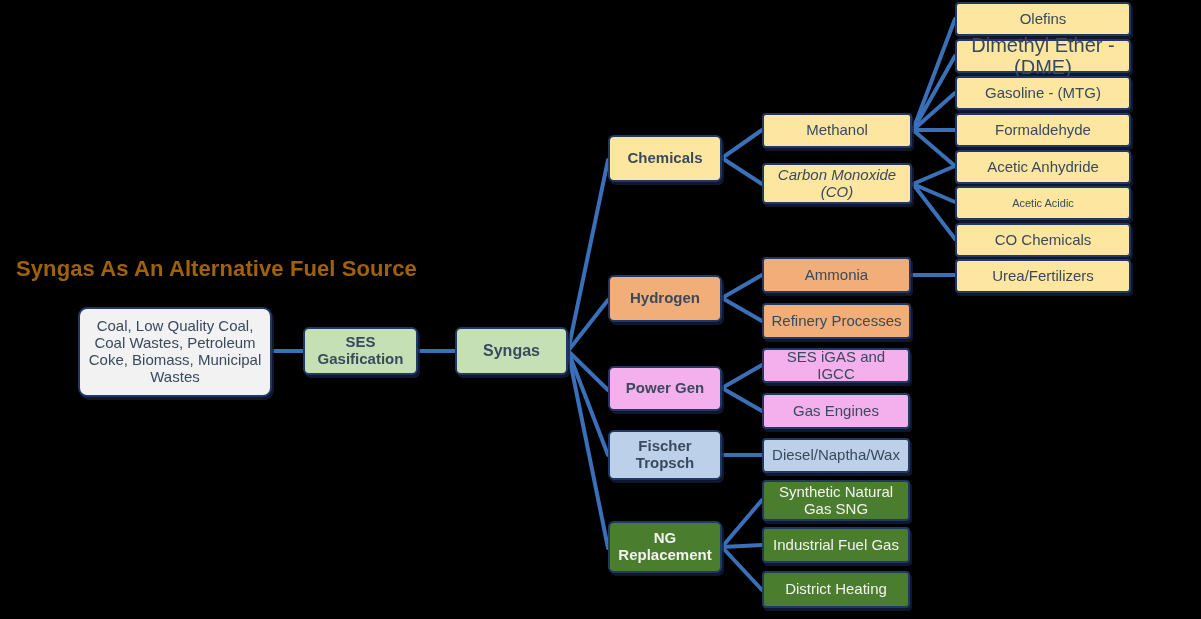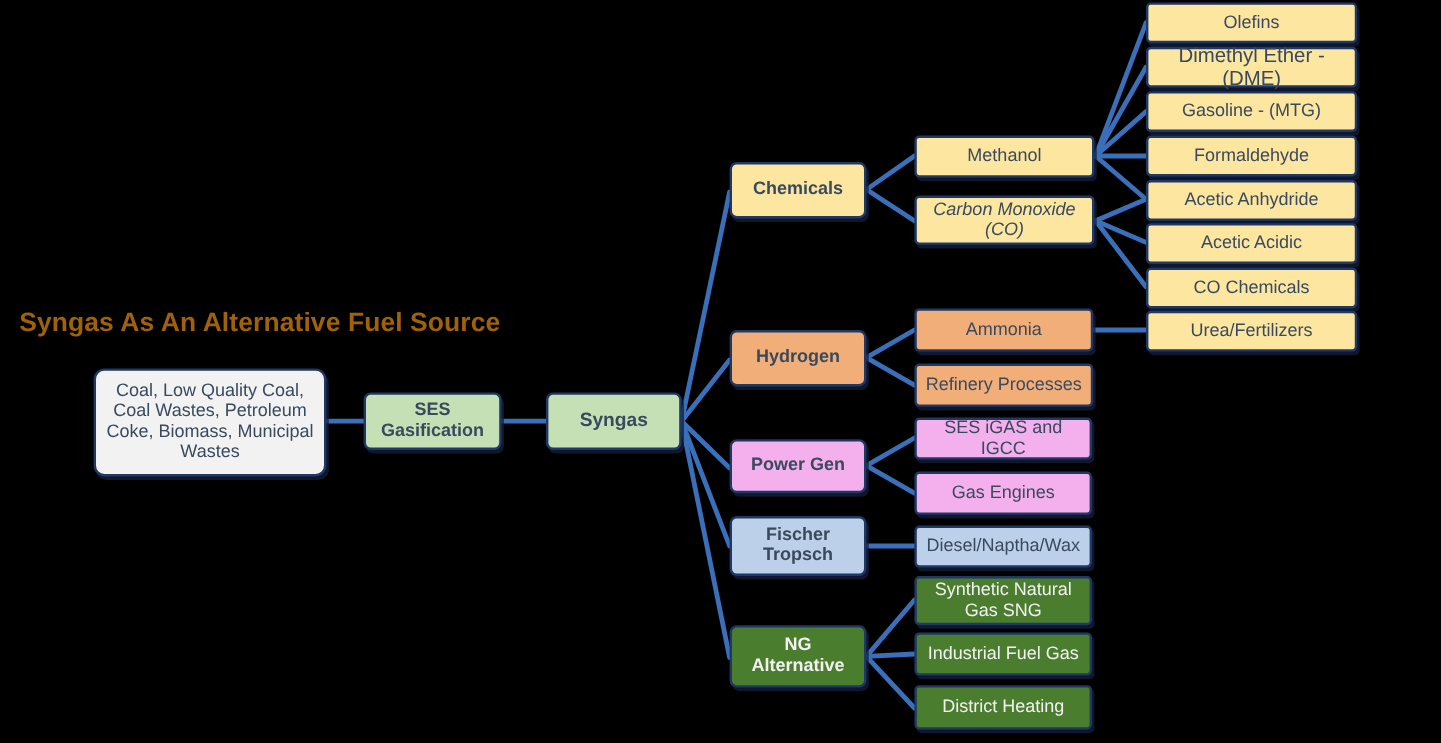--- a/index.html
+++ b/index.html
@@ -88,21 +88,21 @@
 
   <div class="node r5" style="left:608px;top:366px;width:114px;height:45px;background:#F4B0EC;font-size:15px;">
     <span>Power Gen</span>
   </div>
 
   <div class="node r5" style="left:608px;top:430px;width:114px;height:50px;background:#BDD0E9;font-size:15px;">
     <span>Fischer Tropsch</span>
   </div>
 
   <div class="node r5 dark-txt" style="left:608px;top:521px;width:114px;height:52px;background:#4B7D2E;font-size:15px;">
-    <span>NG Alternative</span>
+    <span>NG Replacement</span>
   </div>
 
   <div class="node r3" style="left:762px;top:113px;width:150px;height:35px;background:#FCE6A0;font-size:15px;">
     <span>Methanol</span>
   </div>
 
   <div class="node r3" style="left:762px;top:163px;width:150px;height:41px;background:#FCE6A0;font-size:15px;font-style:italic;">
     <span>Carbon Monoxide (CO)</span>
   </div>
 
@@ -135,37 +135,37 @@
   </div>
 
   <div class="node r3 dark-txt" style="left:762px;top:571px;width:148px;height:37px;background:#4B7D2E;font-size:15px;">
     <span>District Heating</span>
   </div>
 
   <div class="node r3" style="left:955px;top:2px;width:176px;height:34px;background:#FCE6A0;font-size:15px;">
     <span>Olefins</span>
   </div>
 
-  <div class="node r3" style="left:955px;top:39px;width:176px;height:34px;background:#FCE6A0;font-size:17px;">
+  <div class="node r3" style="left:955px;top:39px;width:176px;height:34px;background:#FCE6A0;font-size:20px;">
     <span>Dimethyl Ether - (DME)</span>
   </div>
 
   <div class="node r3" style="left:955px;top:76px;width:176px;height:34px;background:#FCE6A0;font-size:15px;">
     <span>Gasoline - (MTG)</span>
   </div>
 
   <div class="node r3" style="left:955px;top:113px;width:176px;height:34px;background:#FCE6A0;font-size:15px;">
     <span>Formaldehyde</span>
   </div>
 
   <div class="node r3" style="left:955px;top:150px;width:176px;height:34px;background:#FCE6A0;font-size:15px;">
     <span>Acetic Anhydride</span>
   </div>
 
-  <div class="node r3" style="left:955px;top:186px;width:176px;height:34px;background:#FCE6A0;font-size:15px;">
+  <div class="node r3" style="left:955px;top:186px;width:176px;height:34px;background:#FCE6A0;font-size:11px;">
     <span>Acetic Acidic</span>
   </div>
 
   <div class="node r3" style="left:955px;top:223px;width:176px;height:34px;background:#FCE6A0;font-size:15px;">
     <span>CO Chemicals</span>
   </div>
 
   <div class="node r3" style="left:955px;top:259px;width:176px;height:34px;background:#FCE6A0;font-size:15px;">
     <span>Urea/Fertilizers</span>
   </div>

